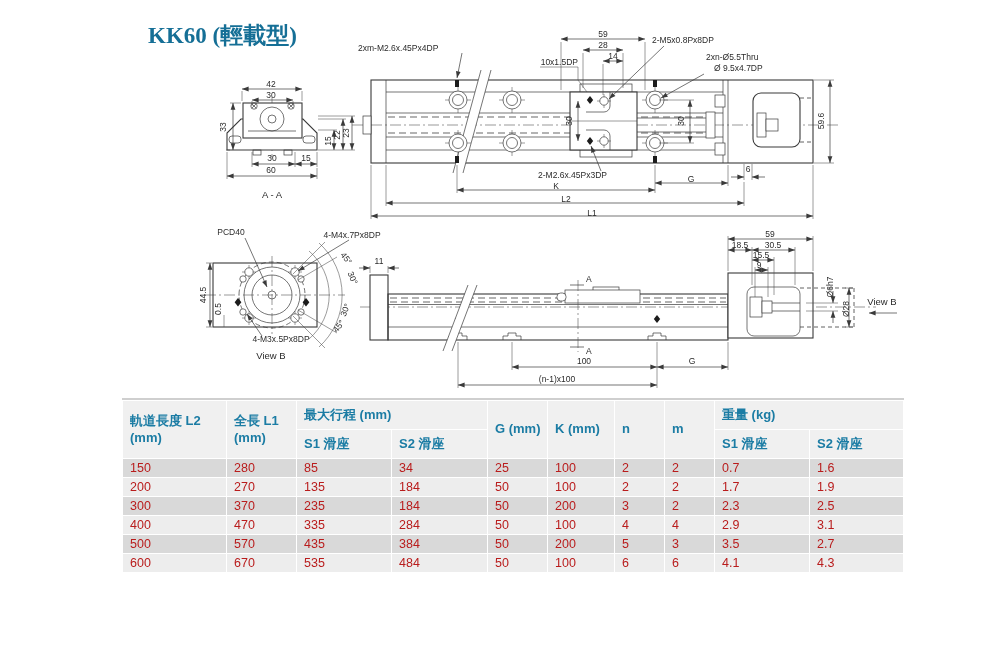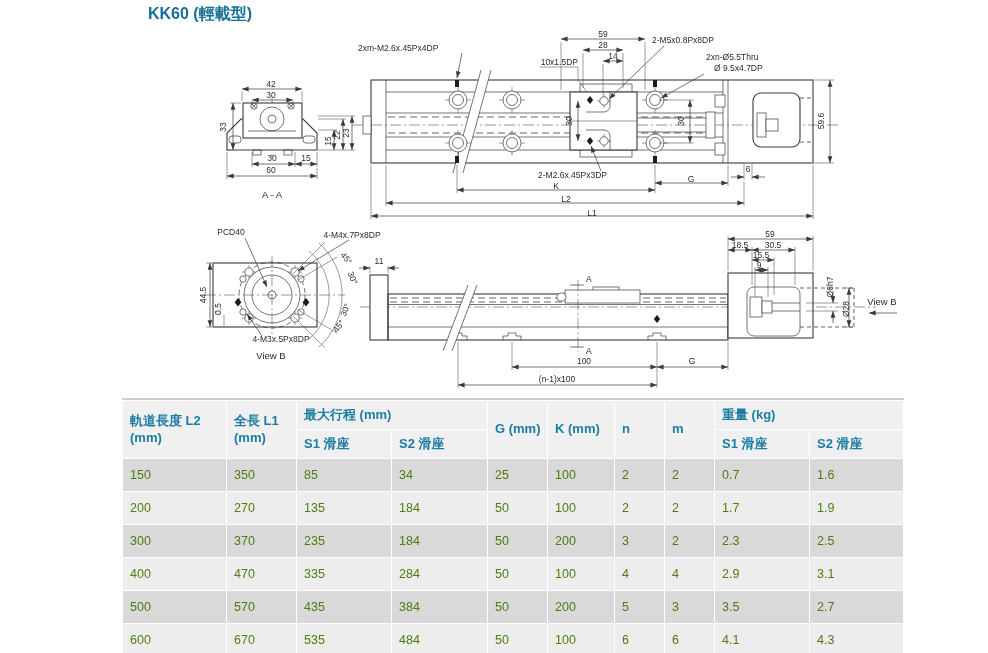--- a/index.html
+++ b/index.html
@@ -1,20 +1,20 @@
 <!DOCTYPE html>
 <html style="--accent: #156f96; --hdr: #1b7ca4; --odd: #d9d9d9; --even: #ededed; --line: #3a3a3a;"><head>
 <meta charset="utf-8">
 <style>
   :root { --accent:#156f96; --hdr:#1b7ca4; --line:#3a3a3a; --odd:#d9d9d9; --even:#ededed; }
   html,body { margin:0; padding:0; }
   body { width:988px; height:653px; position:relative; background:#fff;
          font-family:"Liberation Sans", sans-serif; overflow:hidden; }
-  .title { position:absolute; left:148px; top:4px; font-size:16px; font-weight:bold;
-           color:var(--accent); }
+  .title { position:absolute; left:148px; top:20px; font-size:23px; font-weight:bold;
+           color:var(--accent);font-family:Liberation Serif, serif; }
   svg.drawing { position:absolute; left:0; top:0; }
   svg text { font-family:"Liberation Sans", sans-serif; fill:#2b2b2b; }
   .o   { fill:none; stroke:var(--line); stroke-width:1.1; }
   .ow  { fill:#fff; stroke:var(--line); stroke-width:1.1; }
   .t   { fill:none; stroke:var(--line); stroke-width:0.7; }
   .tw  { fill:#fff; stroke:var(--line); stroke-width:0.7; }
   .ext { stroke:#4a4a4a; stroke-width:0.55; fill:none; }
   .dim { stroke:#3a3a3a; stroke-width:0.7; fill:none;
          marker-start:url(#ma); marker-end:url(#ma); }
   .ldr { stroke:#3a3a3a; stroke-width:0.7; fill:none; marker-end:url(#ma); }
@@ -23,21 +23,21 @@
   .dsh { stroke:#3a3a3a; stroke-width:0.8; fill:none; stroke-dasharray:4 3; }
   .blk { fill:#1c1c1c; stroke:none; }
   .mask{ fill:#fff; stroke:none; }
 
   .spec-wrap { position:absolute; left:122px; top:398px; border-top:2px solid #cfcfcf; }
   table.spec { border-collapse:separate; border-spacing:1px; table-layout:fixed; }
   table.spec th { background:#f0f0f0; color:var(--hdr); font-size:13px; font-weight:bold;
                   text-align:left; vertical-align:middle; padding:2px 2px 2px 7px;
                   white-space:pre-line; line-height:1.25; height:24px; }
   table.spec th.grp { height:24px; }
-  table.spec td { font-size:12.5px; color:#4d7c0f; padding:0 0 0 7px; height:32px;
+  table.spec td { font-size:12.5px; color:#b91c1c; padding:0 0 0 7px; height:18px;
                   vertical-align:middle; }
   table.spec tr.odd td  { background:var(--odd); }
   table.spec tr.even td { background:var(--even); }
 </style>
 </head>
 <body>
 
 <div class="title">KK60 (輕載型)</div>
 
 <svg class="drawing" width="988" height="400" viewBox="0 0 988 400">
@@ -391,21 +391,21 @@
         <tr>
           <th>S1 滑座</th>
           <th>S2 滑座</th>
           <th>S1 滑座</th>
           <th>S2 滑座</th>
         </tr>
       </thead>
       <tbody>
         <tr class="odd">
           <td>150</td>
-          <td>350</td>
+          <td>280</td>
           <td>85</td>
           <td>34</td>
           <td>25</td>
           <td>100</td>
           <td>2</td>
           <td>2</td>
           <td>0.7</td>
           <td>1.6</td>
         </tr>
         <tr class="even">

